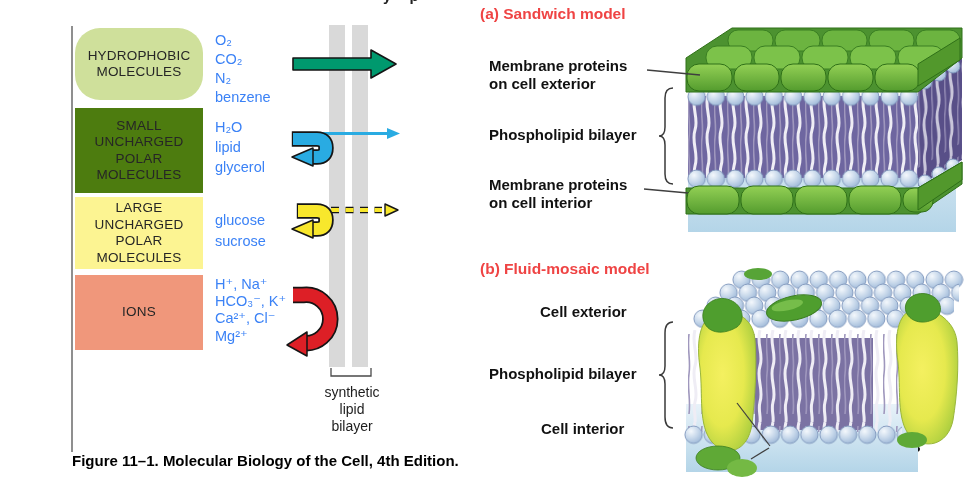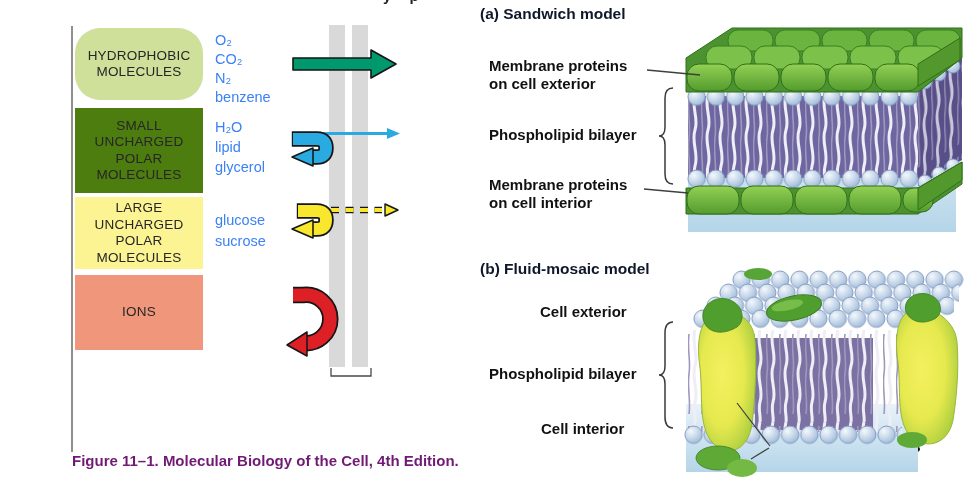--- a/index.html
+++ b/index.html
@@ -13,23 +13,23 @@
     left:75px;width:128px;display:flex;align-items:center;justify-content:center;
     text-align:center;font-size:13.5px;line-height:16.5px;color:#262626;letter-spacing:.2px;
   }
   .mols{left:215px;font-size:14.5px;color:#3b82f6;}
   .m-a{top:31px;line-height:19px;}
   .m-b{top:117px;line-height:20px;}
   .m-c{top:210px;line-height:21px;}
   .m-d{top:276px;line-height:17.2px;}
   .bar{top:25px;width:16px;height:342px;}
   .vrule{left:71px;top:26px;width:2px;height:426px;background:#8f8f8f;}
-  .caption{left:72px;top:452px;font-size:15px;font-weight:700;color:#701a75;}
+  .caption{left:72px;top:452px;font-size:15px;font-weight:700;color:#000000;}
   .syn{left:296px;top:384px;width:112px;text-align:center;font-size:14px;line-height:17px;color:#1d1d1d;}
-  .rtitle{font-size:15.5px;font-weight:700;color:#0f172a;}
+  .rtitle{font-size:15.5px;font-weight:700;color:#ef4444;}
   .rlabel{font-size:15px;font-weight:700;color:#111;line-height:18px;}
   .artifact{left:383px;top:0;width:60px;height:7px;overflow:hidden;}
   .artifact span{position:absolute;top:-13px;left:0;font-size:15px;font-weight:700;word-spacing:14px;color:#222;}
   svg{display:block;}
 </style>
 </head>
 <body>
 
 <div id="canvas">
 
@@ -84,20 +84,24 @@
 
   <div class="abs mols m-a pre">O₂
 CO₂
 N₂
 benzene</div>
   <div class="abs mols m-b pre">H₂O
 lipid
 glycerol</div>
   <div class="abs mols m-c pre">glucose
 sucrose</div>
+  <div class="abs mols m-d pre">H⁺, Na⁺
+HCO₃⁻, K⁺
+Ca²⁺, Cl⁻
+Mg²⁺</div>
 
   <div class="abs bar" style="left: 329px; background-color: rgb(217, 217, 217);"></div>
   <div class="abs bar" style="left: 352px; background-color: rgb(217, 217, 217);"></div>
 
   <svg class="abs" style="left:291px;top:48px;" width="108" height="33">
     <polygon points="2,10 80,10 80,2 105,16 80,30 80,22 2,22" fill="#00996e" stroke="#151515" stroke-width="1.6" stroke-linejoin="round"></polygon>
   </svg>
 
   <svg class="abs" style="left:287px;top:124px;" width="116" height="45">
     <line x1="34" y1="9.5" x2="100" y2="9.5" stroke="#29abe2" stroke-width="3"></line>
@@ -115,20 +119,23 @@
     <path d="M14,13 H33 Q42,13 42,22 Q42,31 33,31 H29" fill="none" stroke="#f8e72c" stroke-width="12" stroke-linejoin="round"></path>
     <polygon points="29,22 29,40 8,31" fill="#f8e72c" stroke="#151515" stroke-width="1.5" stroke-linejoin="round"></polygon>
   </svg>
 
   <svg class="abs" style="left:286px;top:284px;" width="62" height="78">
     <path d="M7,11 H17 A24.2,24.2 0 1 1 17,59" fill="none" stroke="#151515" stroke-width="16.5"></path>
     <path d="M7,11 H17 A24.2,24.2 0 1 1 17,59" fill="none" stroke="#dd1f26" stroke-width="13"></path>
     <polygon points="21,48 21,72 1,61" fill="#dd1f26" stroke="#151515" stroke-width="1.5" stroke-linejoin="round"></polygon>
   </svg>
 
+  <div class="abs syn pre">synthetic
+lipid
+bilayer</div>
   <div class="abs caption">Figure 11–1. Molecular Biology of the Cell, 4th Edition.</div>
 
   <div class="abs rtitle" style="left:480px;top:5px;">(a) Sandwich model</div>
   <div class="abs rlabel pre" style="left:489px;top:57px;">Membrane proteins
 on cell exterior</div>
   <div class="abs rlabel" style="left:489px;top:126px;">Phospholipid bilayer</div>
   <div class="abs rlabel pre" style="left:489px;top:176px;">Membrane proteins
 on cell interior</div>
 
   <div class="abs rtitle" style="left:480px;top:260px;">(b) Fluid-mosaic model</div>

